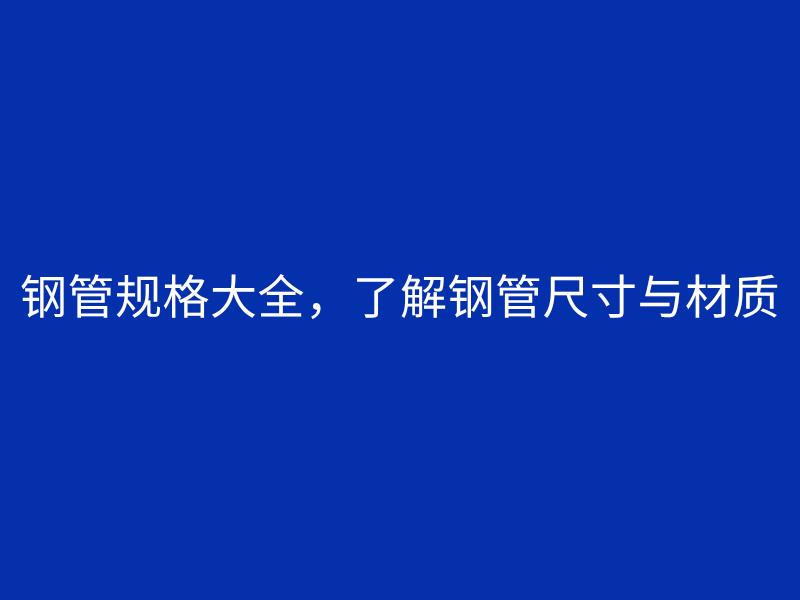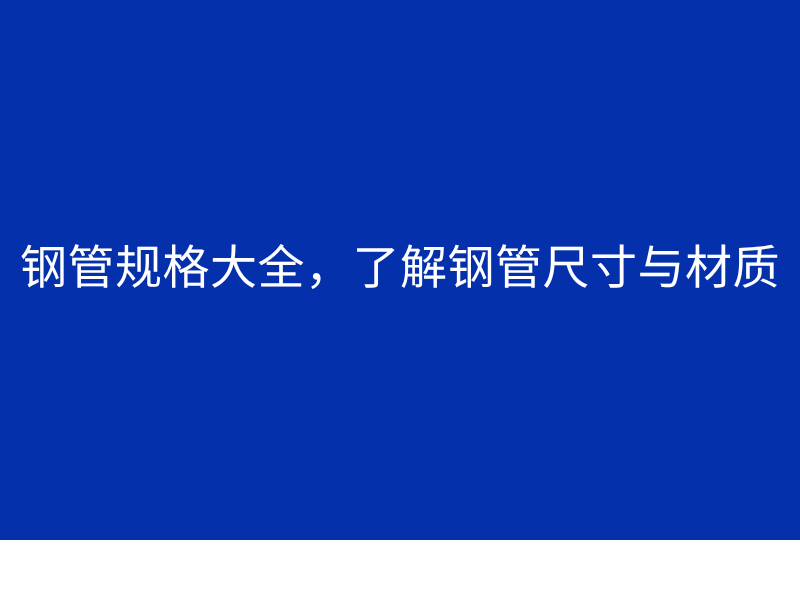--- a/index.html
+++ b/index.html
@@ -53,21 +53,21 @@
     letter-spacing: 0.5px;
     color: #ffffff;             
     text-align: center;
     white-space: nowrap;
     -webkit-font-smoothing: antialiased;
   }
 </style>
 </head>
 <body>
 
-<div class="banner" style="background-color: rgb(5, 48, 172); width: 800px; height: 540px;">
+<div class="banner" style="background-color: rgb(5, 48, 172); width: 800px; height: 600px;">
 
   <div class="headline-wrap">
 
     <h1 class="headline" style="color: rgb(255, 255, 255); font-size: 47px; text-align: center;">钢管规格大全，了解钢管尺寸与材质</h1>
 
   </div>
 
 </div>
 
 </body></html>

